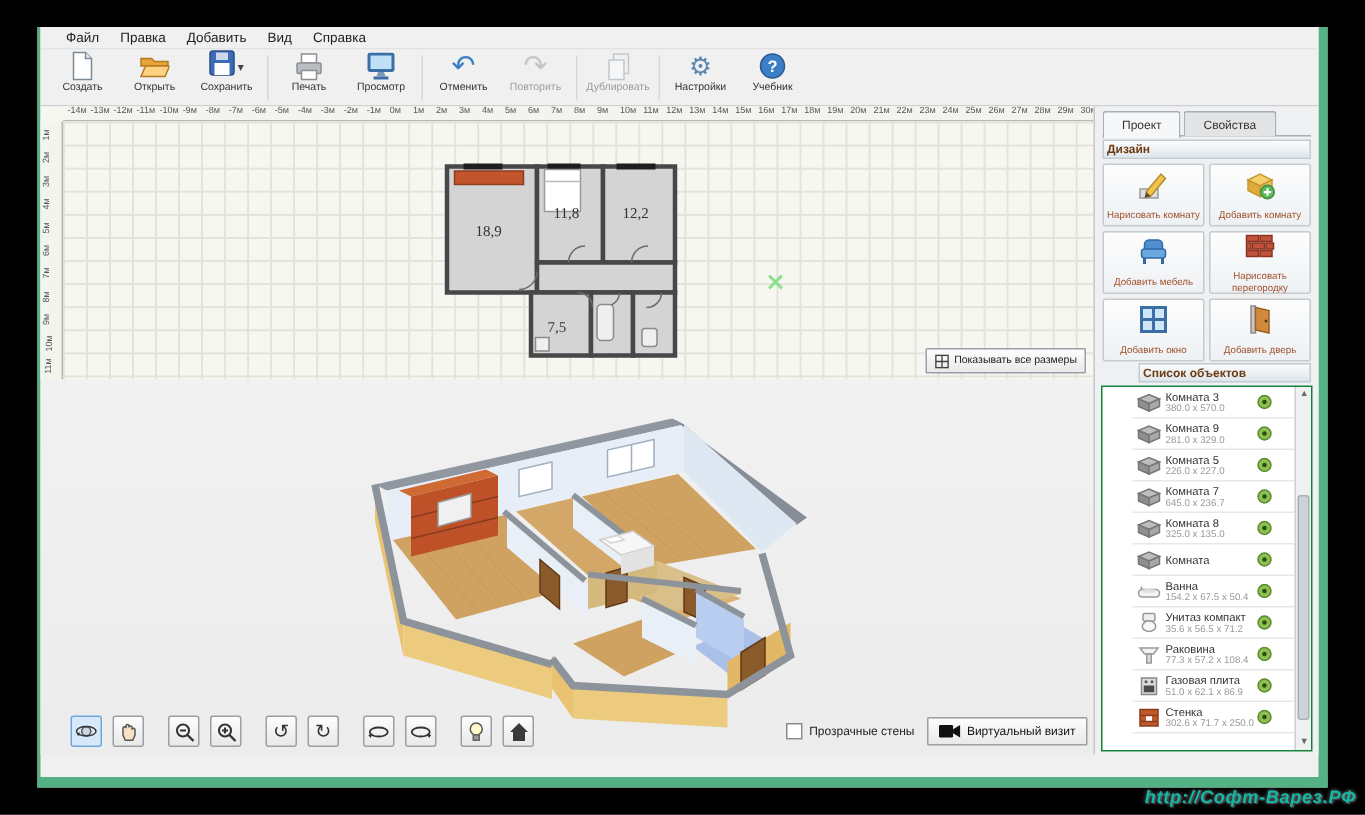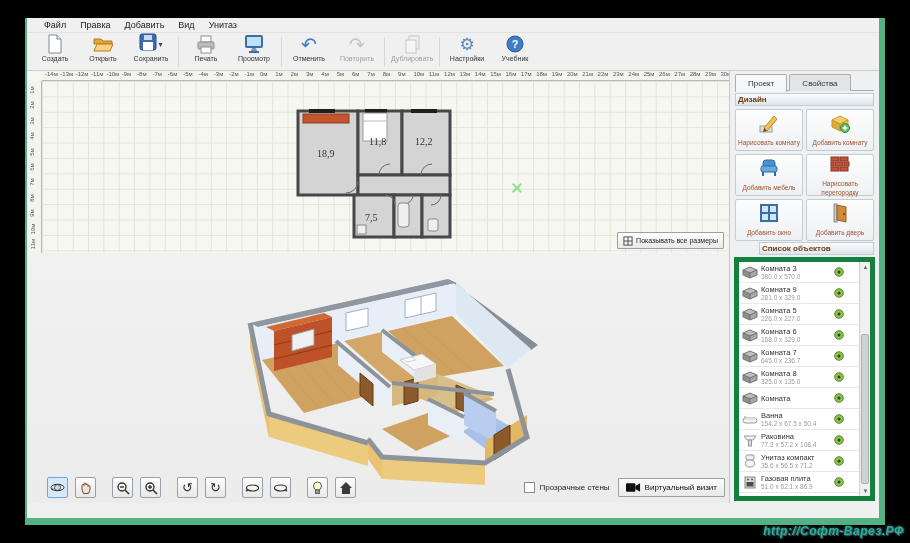--- a/index.html
+++ b/index.html
@@ -67,21 +67,21 @@
   .tabs{position:absolute;left:5px;top:3px;right:5px;height:17px;display:flex;border-bottom:1px solid #a8aeb4;}
   .tab{height:17px;padding:0 12px;font-size:8px;color:#333;display:flex;align-items:center;
        border:1px solid #a8aeb4;border-bottom:none;border-radius:2px 2px 0 0;background:#e2e4e6;margin-right:2px;}
   .tab.active{background:#f6f7f8;height:18px;position:relative;z-index:2;}
   .sechdr{position:absolute;left:5px;right:5px;height:13px;background:linear-gradient(#fbfcfd,#dde6ec);
           border:1px solid #c3ccd3;font-size:8px;font-weight:bold;color:#6e3a10;display:flex;align-items:center;padding-left:2px;}
   .dgrid{position:absolute;left:5px;top:38px;right:5px;display:grid;grid-template-columns:1fr 1fr;gap:3px;}
   .dbtn{height:42px;background:linear-gradient(#fdfdfd,#eef1f4);border:1px solid #c6cbd0;border-radius:2px;
         display:flex;flex-direction:column;align-items:center;justify-content:center;padding:1px;}
   .dbtn .dl{font-size:6.5px;color:#a0522d;text-align:center;line-height:1.25;margin-top:1px;}
-  .objlist{position:absolute;left:4px;right:4px;top:186px;bottom:2px;background:#fff;border:5px solid #15803d;overflow:hidden;}
+  .objlist{position:absolute;left:4px;right:4px;top:186px;bottom:2px;background:#fff;border:1px solid #15803d;overflow:hidden;padding-left:20px;}
   .obj-row{height:21px;display:flex;align-items:center;border-bottom:1px solid #e8e8e8;padding:0 2px;position:relative;}
   .obj-ico{width:18px;display:flex;justify-content:center;}
   .obj-txt{flex:1;margin-left:2px;overflow:hidden;}
   .obj-name{font-size:7.5px;color:#333;white-space:nowrap;}
   .obj-size{font-size:6.5px;color:#9a9a9a;white-space:nowrap;}
   .eye{width:12px;display:flex;justify-content:center;margin-right:12px;}
   .scroll{position:absolute;right:0;top:0;bottom:0;width:11px;background:#f0f0f0;border-left:1px solid #d0d0d0;}
   .scroll .ar{position:absolute;left:0;width:11px;height:10px;font-size:6px;color:#666;text-align:center;line-height:10px;}
   .scroll .thumb{position:absolute;left:1px;width:8px;top:72px;height:150px;background:#cdd2d6;border:1px solid #aab0b6;border-radius:2px;}
   .watermark{position:absolute;right:6px;top:524px;font-size:12px;font-weight:bold;font-style:italic;color:#14b8a6;
@@ -90,21 +90,21 @@
 </head>
 <body>
 
 <div class="window">
 
   <div class="menubar" id="menubar">
       <span class="menu-item">Файл</span>
       <span class="menu-item">Правка</span>
       <span class="menu-item">Добавить</span>
       <span class="menu-item">Вид</span>
-      <span class="menu-item">Унитаз</span>
+      <span class="menu-item">Справка</span>
     </div>
 
   <div class="toolbar">
     <div class="tbtn">
       <span class="ti">
         <svg width="18" height="20" viewBox="0 0 18 20">
             <path d="M3,1 h8 l4,4 v14 h-12 z" fill="#fff" stroke="#7a8a99"></path>
             <path d="M11,1 v4 h4" fill="#e8eef4" stroke="#7a8a99"></path>
           </svg>
       </span>
@@ -596,77 +596,58 @@
             </div>
             <div class="obj-row">
               <span class="obj-ico">
                 <svg width="16" height="14" viewBox="0 0 16 14">
                   <polygon points="1,5 8,2 15,5 8,8" fill="#bdbdbd" stroke="#777"></polygon>
                   <polygon points="1,5 8,8 8,13 1,10" fill="#8f8f8f" stroke="#777"></polygon>
                   <polygon points="15,5 8,8 8,13 15,10" fill="#a8a8a8" stroke="#777"></polygon>
                 </svg>
               </span>
               <div class="obj-txt">
-                <div class="obj-name">Комната 6</div>
-                <div class="obj-size">168.0 x 329.0</div>
+                <div class="obj-name">Комната 7</div>
+                <div class="obj-size">645.0 x 236.7</div>
               </div>
               <span class="eye">
                 <svg width="10" height="10" viewBox="0 0 10 10">
                   <circle cx="5" cy="5" r="4.3" fill="#8cc152" stroke="#5a8a2e"></circle>
                   <circle cx="5" cy="5" r="1.5" fill="#2d4a12"></circle>
                 </svg>
               </span>
             </div>
             <div class="obj-row">
               <span class="obj-ico">
                 <svg width="16" height="14" viewBox="0 0 16 14">
                   <polygon points="1,5 8,2 15,5 8,8" fill="#bdbdbd" stroke="#777"></polygon>
                   <polygon points="1,5 8,8 8,13 1,10" fill="#8f8f8f" stroke="#777"></polygon>
                   <polygon points="15,5 8,8 8,13 15,10" fill="#a8a8a8" stroke="#777"></polygon>
                 </svg>
               </span>
               <div class="obj-txt">
-                <div class="obj-name">Комната 7</div>
-                <div class="obj-size">645.0 x 236.7</div>
+                <div class="obj-name">Комната 8</div>
+                <div class="obj-size">325.0 x 135.0</div>
               </div>
               <span class="eye">
                 <svg width="10" height="10" viewBox="0 0 10 10">
                   <circle cx="5" cy="5" r="4.3" fill="#8cc152" stroke="#5a8a2e"></circle>
                   <circle cx="5" cy="5" r="1.5" fill="#2d4a12"></circle>
                 </svg>
               </span>
             </div>
             <div class="obj-row">
               <span class="obj-ico">
                 <svg width="16" height="14" viewBox="0 0 16 14">
                   <polygon points="1,5 8,2 15,5 8,8" fill="#bdbdbd" stroke="#777"></polygon>
                   <polygon points="1,5 8,8 8,13 1,10" fill="#8f8f8f" stroke="#777"></polygon>
                   <polygon points="15,5 8,8 8,13 15,10" fill="#a8a8a8" stroke="#777"></polygon>
                 </svg>
               </span>
               <div class="obj-txt">
-                <div class="obj-name">Комната 8</div>
-                <div class="obj-size">325.0 x 135.0</div>
-              </div>
-              <span class="eye">
-                <svg width="10" height="10" viewBox="0 0 10 10">
-                  <circle cx="5" cy="5" r="4.3" fill="#8cc152" stroke="#5a8a2e"></circle>
-                  <circle cx="5" cy="5" r="1.5" fill="#2d4a12"></circle>
-                </svg>
-              </span>
-            </div>
-            <div class="obj-row">
-              <span class="obj-ico">
-                <svg width="16" height="14" viewBox="0 0 16 14">
-                  <polygon points="1,5 8,2 15,5 8,8" fill="#bdbdbd" stroke="#777"></polygon>
-                  <polygon points="1,5 8,8 8,13 1,10" fill="#8f8f8f" stroke="#777"></polygon>
-                  <polygon points="15,5 8,8 8,13 15,10" fill="#a8a8a8" stroke="#777"></polygon>
-                </svg>
-              </span>
-              <div class="obj-txt">
                 <div class="obj-name">Комната</div>
                 <div class="obj-size"></div>
               </div>
               <span class="eye">
                 <svg width="10" height="10" viewBox="0 0 10 10">
                   <circle cx="5" cy="5" r="4.3" fill="#8cc152" stroke="#5a8a2e"></circle>
                   <circle cx="5" cy="5" r="1.5" fill="#2d4a12"></circle>
                 </svg>
               </span>
             </div>
@@ -685,45 +666,45 @@
               <span class="eye">
                 <svg width="10" height="10" viewBox="0 0 10 10">
                   <circle cx="5" cy="5" r="4.3" fill="#8cc152" stroke="#5a8a2e"></circle>
                   <circle cx="5" cy="5" r="1.5" fill="#2d4a12"></circle>
                 </svg>
               </span>
             </div>
             <div class="obj-row">
               <span class="obj-ico">
                 <svg width="16" height="14" viewBox="0 0 16 14">
+                  <rect x="4" y="1" width="8" height="5" rx="1" fill="#efefef" stroke="#999"></rect>
+                  <ellipse cx="8" cy="9.5" rx="4.5" ry="3.5" fill="#f7f7f7" stroke="#999"></ellipse>
+                </svg>
+              </span>
+              <div class="obj-txt">
+                <div class="obj-name">Унитаз компакт</div>
+                <div class="obj-size">35.6 x 56.5 x 71.2</div>
+              </div>
+              <span class="eye">
+                <svg width="10" height="10" viewBox="0 0 10 10">
+                  <circle cx="5" cy="5" r="4.3" fill="#8cc152" stroke="#5a8a2e"></circle>
+                  <circle cx="5" cy="5" r="1.5" fill="#2d4a12"></circle>
+                </svg>
+              </span>
+            </div>
+            <div class="obj-row">
+              <span class="obj-ico">
+                <svg width="16" height="14" viewBox="0 0 16 14">
                   <polygon points="2,3 14,3 11,7 5,7" fill="#f2f2f2" stroke="#999"></polygon>
                   <rect x="6.5" y="7" width="3" height="6" fill="#dcdcdc" stroke="#999"></rect>
                 </svg>
               </span>
               <div class="obj-txt">
                 <div class="obj-name">Раковина</div>
                 <div class="obj-size">77.3 x 57.2 x 108.4</div>
-              </div>
-              <span class="eye">
-                <svg width="10" height="10" viewBox="0 0 10 10">
-                  <circle cx="5" cy="5" r="4.3" fill="#8cc152" stroke="#5a8a2e"></circle>
-                  <circle cx="5" cy="5" r="1.5" fill="#2d4a12"></circle>
-                </svg>
-              </span>
-            </div>
-            <div class="obj-row">
-              <span class="obj-ico">
-                <svg width="16" height="14" viewBox="0 0 16 14">
-                  <rect x="4" y="1" width="8" height="5" rx="1" fill="#efefef" stroke="#999"></rect>
-                  <ellipse cx="8" cy="9.5" rx="4.5" ry="3.5" fill="#f7f7f7" stroke="#999"></ellipse>
-                </svg>
-              </span>
-              <div class="obj-txt">
-                <div class="obj-name">Унитаз компакт</div>
-                <div class="obj-size">35.6 x 56.5 x 71.2</div>
               </div>
               <span class="eye">
                 <svg width="10" height="10" viewBox="0 0 10 10">
                   <circle cx="5" cy="5" r="4.3" fill="#8cc152" stroke="#5a8a2e"></circle>
                   <circle cx="5" cy="5" r="1.5" fill="#2d4a12"></circle>
                 </svg>
               </span>
             </div>
             <div class="obj-row">
               <span class="obj-ico">

